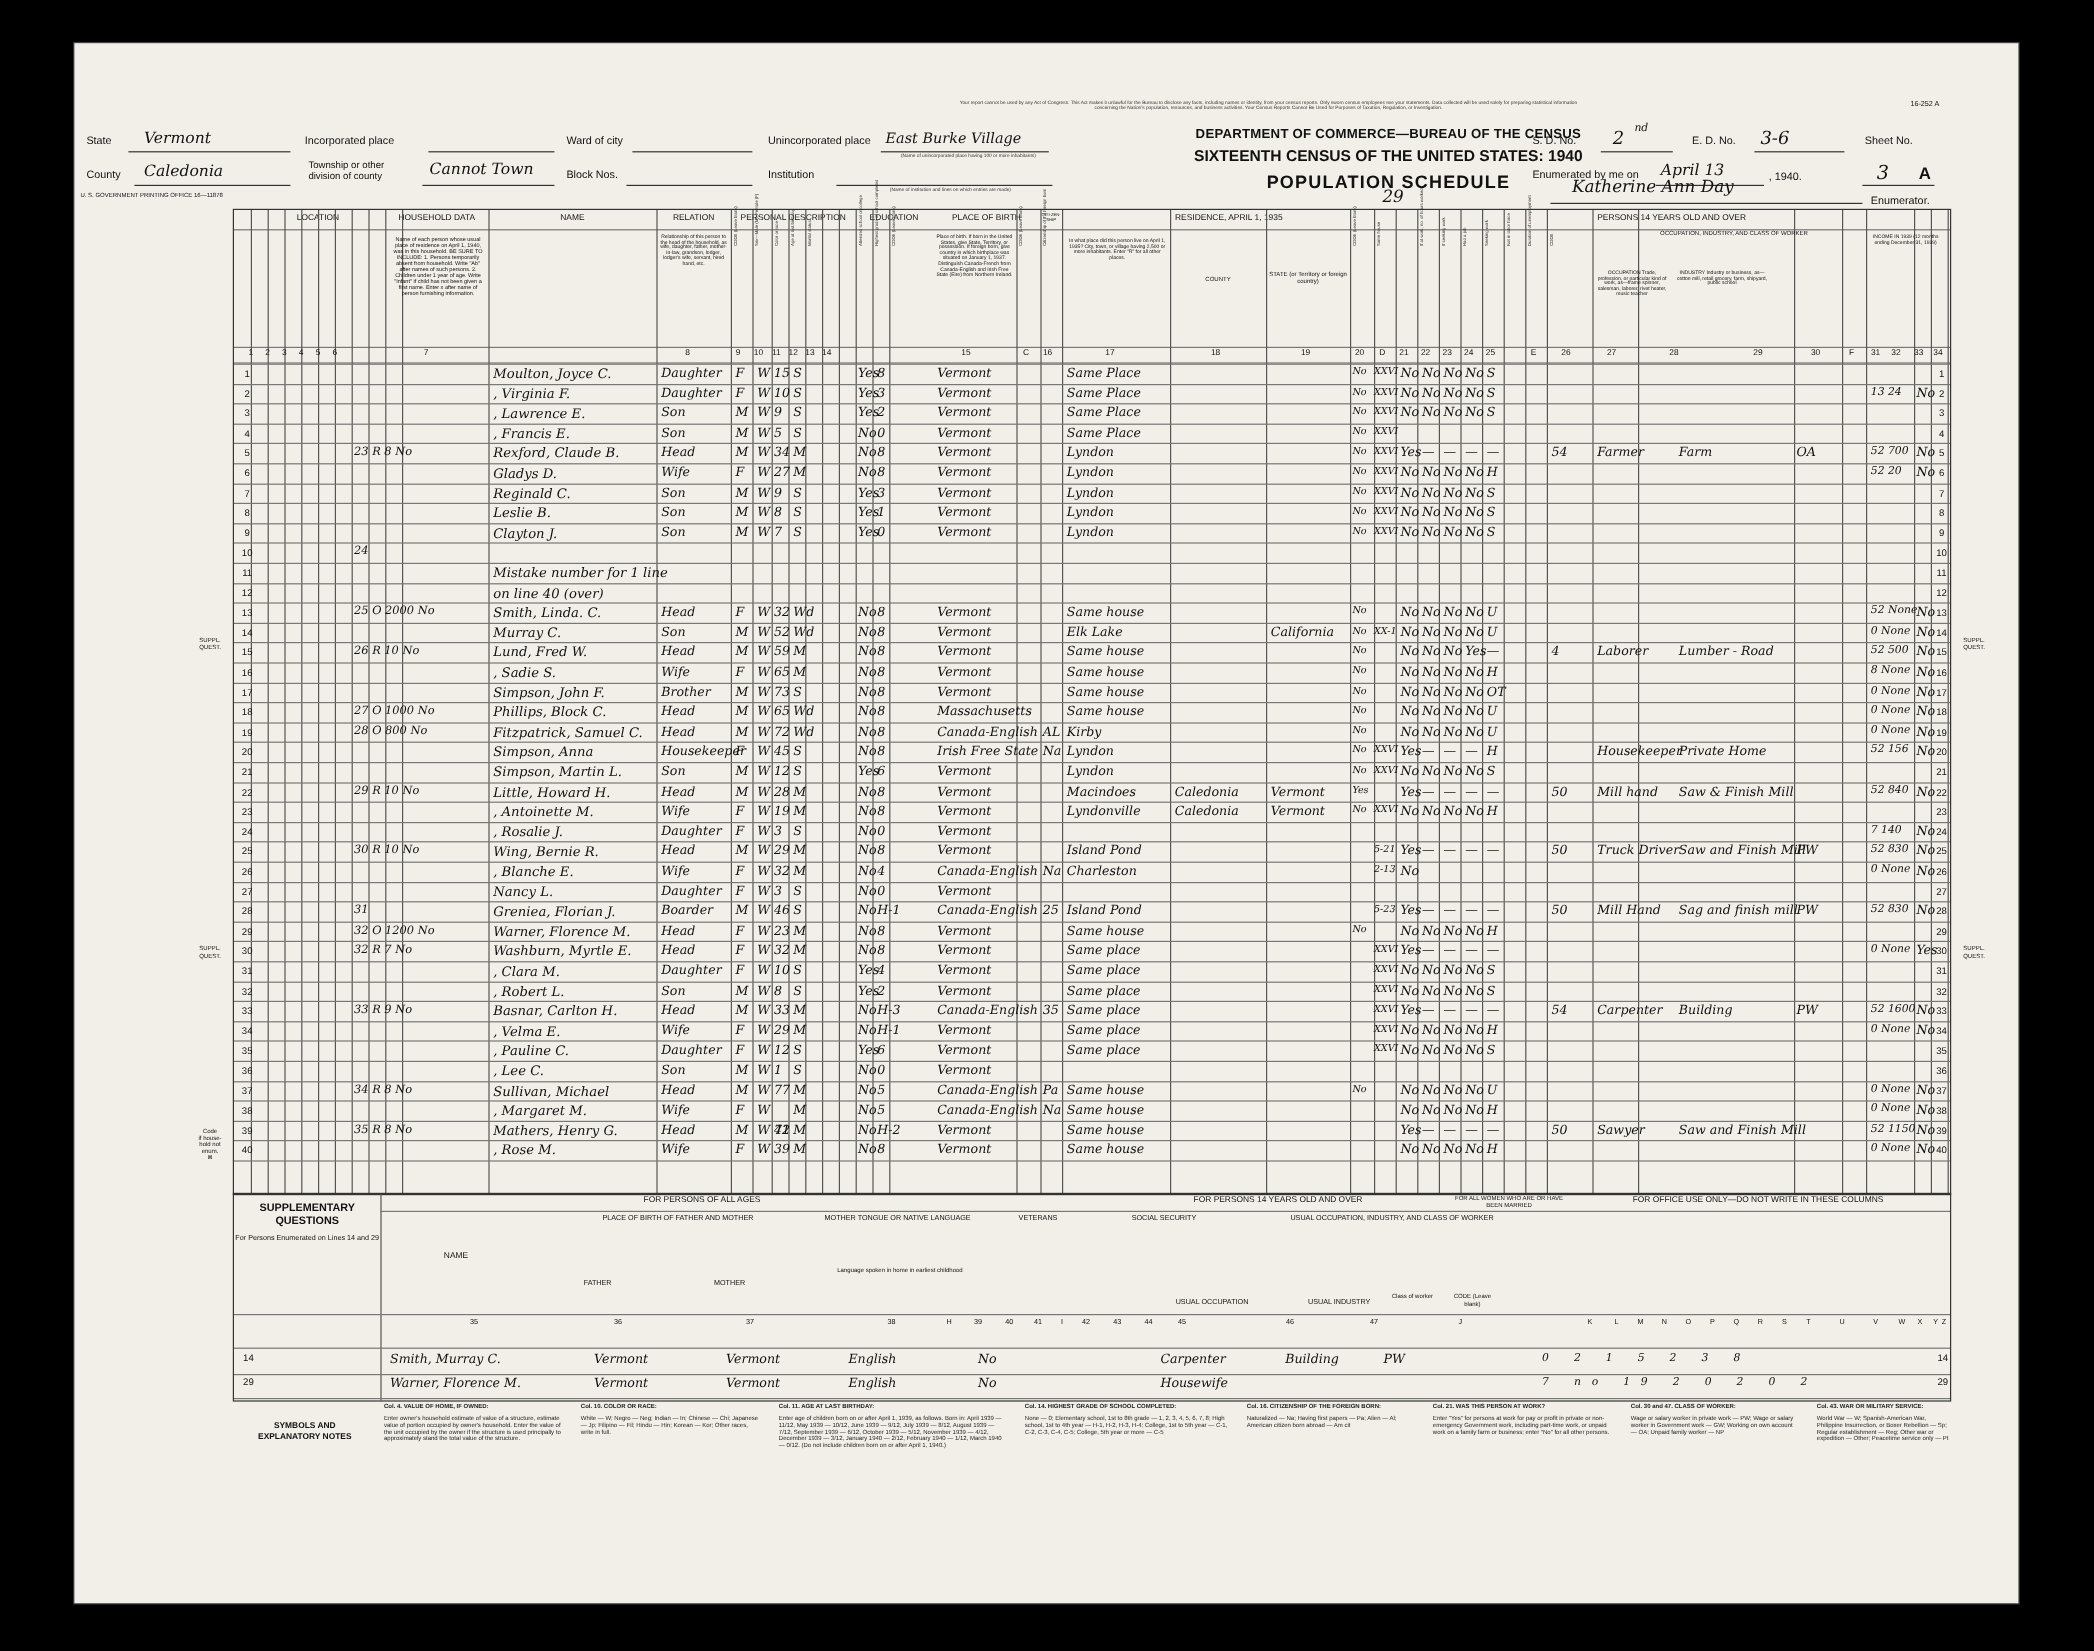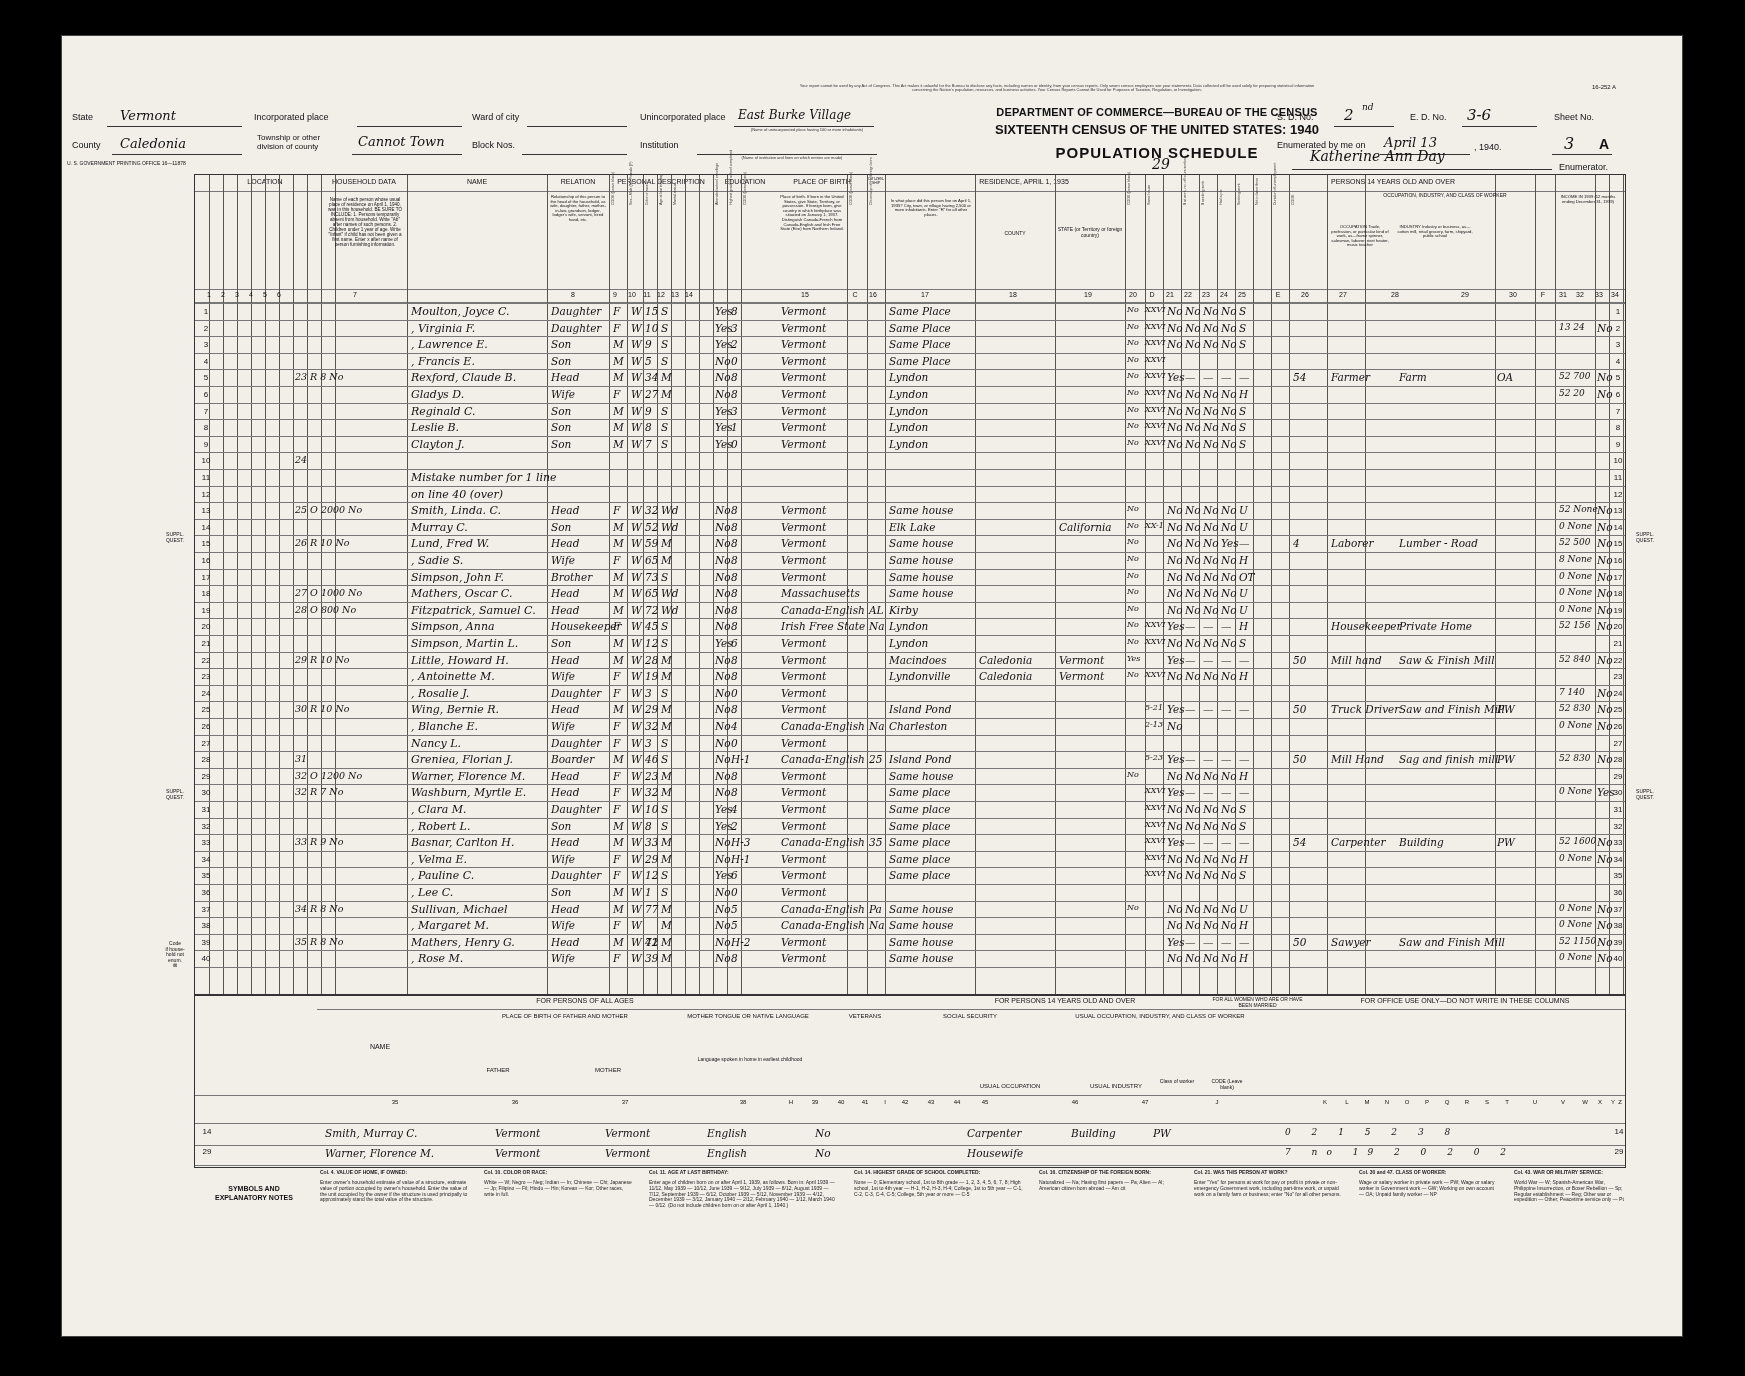--- a/index.html
+++ b/index.html
@@ -566,21 +566,21 @@
         <div class="cell" style="left: 972px; top: 395.6px;">No</div>
         <div class="cell" style="left: 990px; top: 395.6px;">No</div>
         <div class="cell" style="left: 1008px; top: 395.6px;">No</div>
         <div class="cell" style="left: 1026px; top: 395.6px;">No</div>
         <div class="cell" style="left: 1044px; top: 395.6px;">OT</div>
         <div class="cell" style="left: 1364px; top: 395.6px; font-size: 9px;">0  None</div>
         <div class="cell" style="left: 1402px; top: 395.6px;">No</div>
         <div class="rowno" style="left: 1416px; top: 397.6px; width: 14px; font-size: 8px;">17</div>
         <div class="rowno" style="left: 4px; top: 414.2px; width: 14px; font-size: 8px;">18</div>
         <div class="cell" style="left: 100px; top: 412.2px; font-size: 9.5px; width: 112px;">27  O  1000  No</div>
-        <div class="cell" style="left: 216px; top: 412.2px; font-size: 11px;">Mathers, Oscar C.</div>
+        <div class="cell" style="left: 216px; top: 412.2px; font-size: 11px;">Phillips, Block C.</div>
         <div class="cell" style="left: 356px; top: 412.2px;">Head</div>
         <div class="cell" style="left: 418px; top: 412.2px;">M</div>
         <div class="cell" style="left: 436px; top: 412.2px;">W</div>
         <div class="cell" style="left: 450px; top: 412.2px;">65</div>
         <div class="cell" style="left: 466px; top: 412.2px;">Wd</div>
         <div class="cell" style="left: 520px; top: 412.2px;">No</div>
         <div class="cell" style="left: 536px; top: 412.2px;">8</div>
         <div class="cell" style="left: 586px; top: 412.2px;">Massachusetts</div>
         <div class="cell" style="left: 694px; top: 412.2px;">Same house</div>
         <div class="cell" style="left: 932px; top: 412.2px; font-size: 8px;">No</div>
@@ -1034,20 +1034,24 @@
       </div>
   </div>
 
   <div style="position:absolute;left:96px;top:495px;font-size:5px;color:#111;text-align:center;width:34px;">SUPPL.<br>QUEST.</div>
   <div style="position:absolute;left:96px;top:752px;font-size:5px;color:#111;text-align:center;width:34px;">SUPPL.<br>QUEST.</div>
   <div style="position:absolute;left:96px;top:905px;font-size:5px;color:#111;text-align:center;width:34px;line-height:1.1;">Code<br>if house-<br>hold not<br>enum.<br>⊠</div>
   <div style="position:absolute;left:1566px;top:495px;font-size:5px;color:#111;text-align:center;width:34px;">SUPPL.<br>QUEST.</div>
   <div style="position:absolute;left:1566px;top:752px;font-size:5px;color:#111;text-align:center;width:34px;">SUPPL.<br>QUEST.</div>
 
   <div id="supp">
+    <div style="position:absolute;left:0;top:0;width:122px;height:100%;border-right:1px solid #555;">
+      <div class="prt bold ctr" style="position:absolute;left:0;top:6px;width:122px;font-size:9px;line-height:1.2;">SUPPLEMENTARY QUESTIONS</div>
+      <div class="prt ctr" style="position:absolute;left:0;top:34px;width:122px;font-size:6px;">For Persons Enumerated on Lines 14 and 29</div>
+    </div>
     <div class="hl" style="top:14px;left:122px;right:0;"></div>
     <div class="hl" style="top:100px;"></div>
     <div class="hl" style="top:128px;"></div>
 
     <div class="colhdr" style="left:130px;top:2px;width:520px;font-size:7px;">FOR PERSONS OF ALL AGES</div>
     <div class="colhdr" style="left:660px;top:2px;width:420px;font-size:7px;">FOR PERSONS 14 YEARS OLD AND OVER</div>
     <div class="colhdr" style="left:1010px;top:2px;width:105px;font-size:5px;">FOR ALL WOMEN WHO ARE OR HAVE BEEN MARRIED</div>
     <div class="colhdr" style="left:1120px;top:2px;width:300px;font-size:7px;">FOR OFFICE USE ONLY—DO NOT WRITE IN THESE COLUMNS</div>
 
     <div class="colhdr" style="left:130px;top:48px;width:110px;font-size:7px;">NAME</div>

